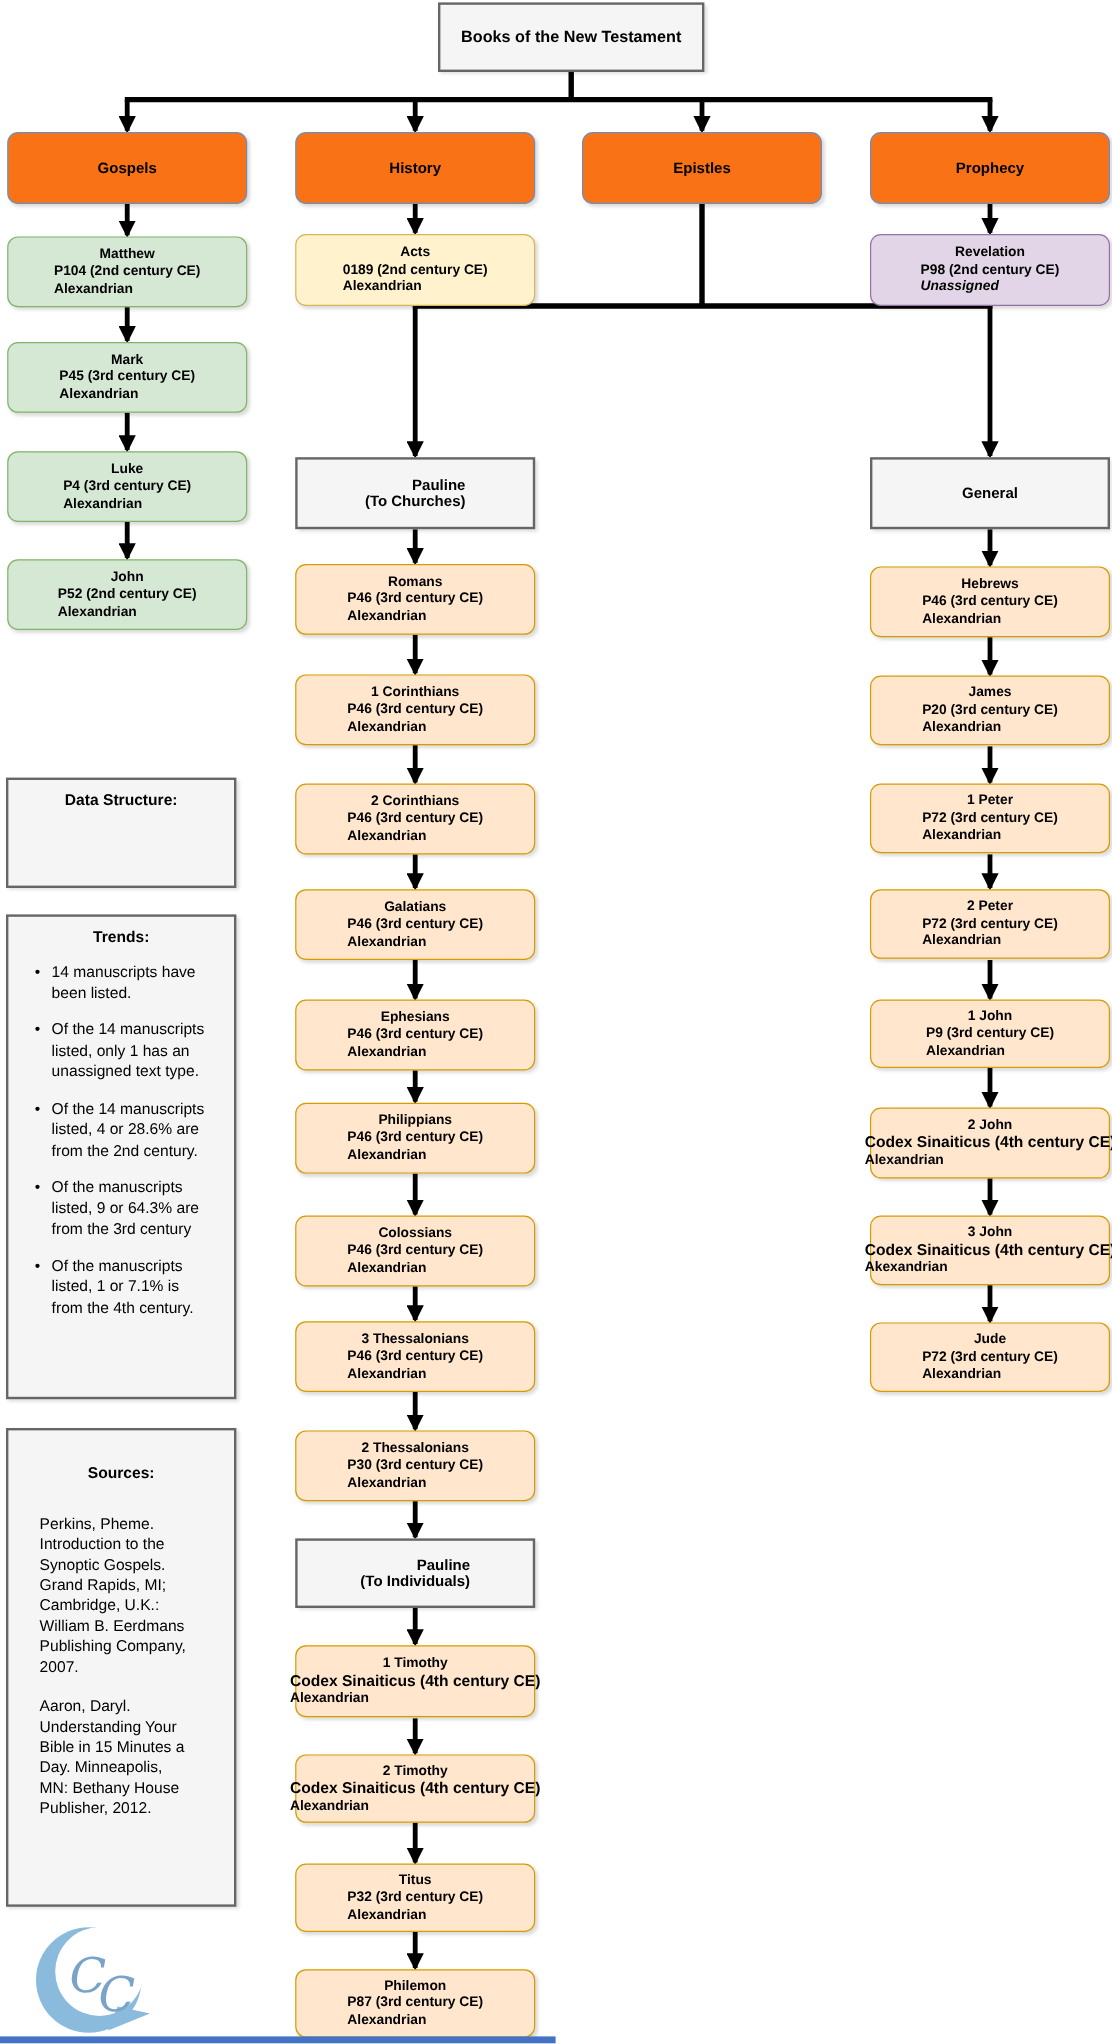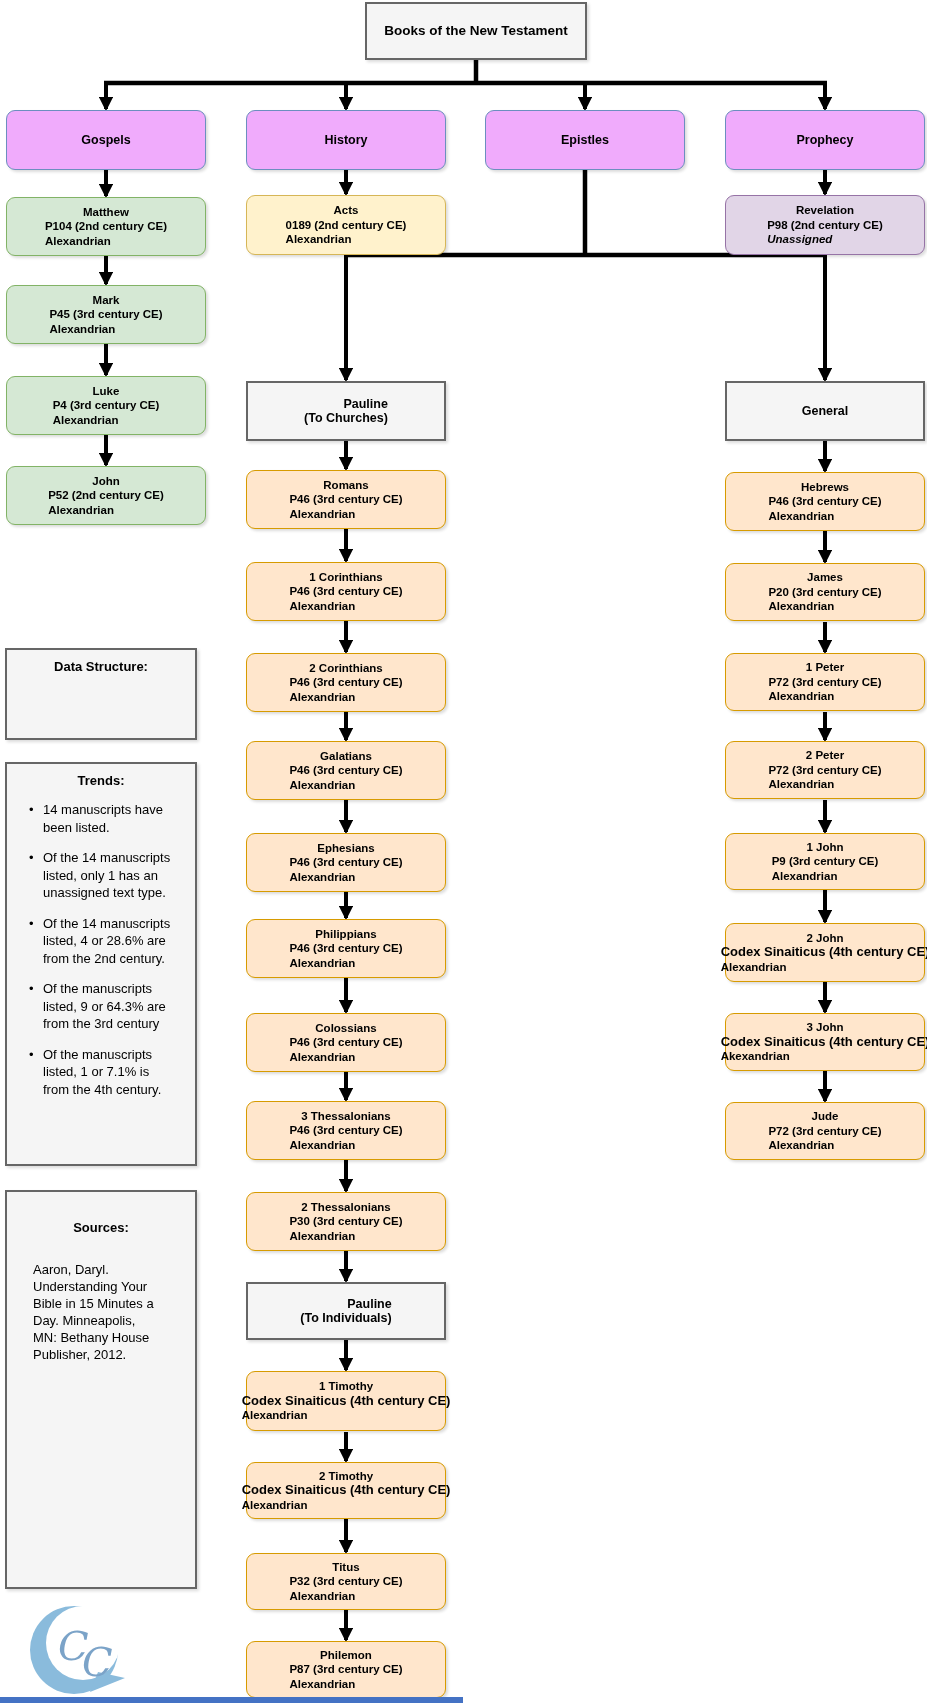--- a/index.html
+++ b/index.html
@@ -6,21 +6,21 @@
   body{
     width:927px;height:1703px;position:relative;background:#ffffff;
     font-family:"Liberation Sans",sans-serif;color:#000;overflow:hidden;
   }
   #connectors{position:absolute;left:0;top:0;z-index:1;}
   .node{
     position:absolute;z-index:2;display:flex;align-items:center;justify-content:center;
     box-sizing:border-box;border-radius:9px;font-weight:bold;font-size:11.5px;line-height:14.5px;
     box-shadow:2px 2px 3px rgba(0,0,0,0.14);text-align:center;
   }
-  .blue  {background:#f0abfc;border:1.6px solid #6c8ebf;}
+  .blue  {background:#f97316;border:1.6px solid #6c8ebf;}
   .green {background:#d5e8d4;border:1.6px solid #82b366;}
   .yellow{background:#fff2cc;border:1.6px solid #d6b656;}
   .purple{background:#e1d5e7;border:1.6px solid #9673a6;}
   .orange{background:#ffe6cc;border:1.6px solid #d79b00;}
   .grayhdr{background:#f5f5f5;border:2px solid #666666;border-radius:0;}
   .titlebox{background:#f5f5f5;border:2px solid #666666;border-radius:0;font-size:13.5px;}
   .cat{font-size:12.5px;}
   .pre{white-space:pre-line;text-align:right;}
   .nbody{display:inline-block;text-align:left;white-space:nowrap;}
   .ntitle{text-align:center;}
@@ -342,20 +342,28 @@
 from the 3rd century</li>
     <li>Of the manuscripts
 listed, 1 or 7.1% is
 from the 4th century.</li>
   </ul>
 </div>
 
 <div class="panel" style="left:5px;top:1190px;width:192px;height:399px">
   <div class="ph" style="margin-top:28px">Sources:</div>
   <div class="src-body">
+    <p>Perkins, Pheme.
+Introduction to the
+Synoptic Gospels.
+Grand Rapids, MI;
+Cambridge, U.K.:
+William B. Eerdmans
+Publishing Company,
+2007.</p>
     <p>Aaron, Daryl.
 Understanding Your
 Bible in 15 Minutes a
  Day. Minneapolis,
 MN: Bethany House
 Publisher, 2012.</p>
   </div>
 </div>
 
 <svg class="logo" width="124" height="94" viewBox="0 0 124 94">

